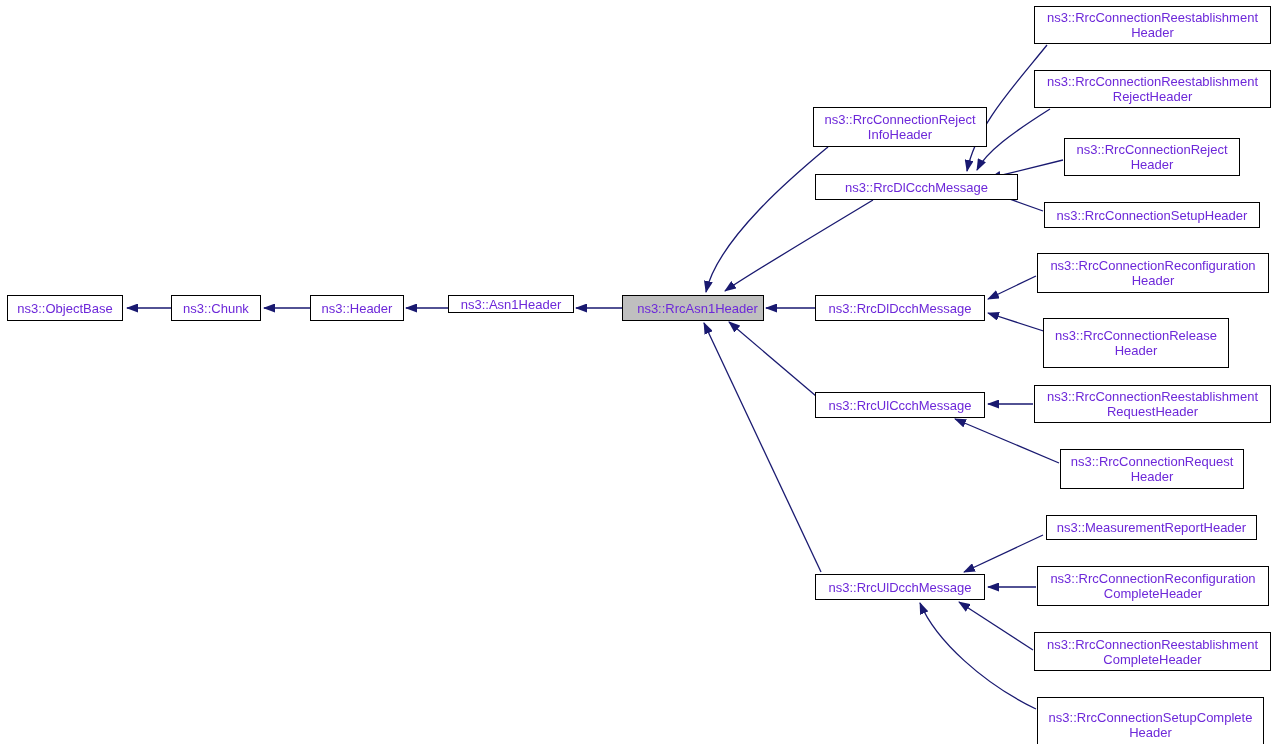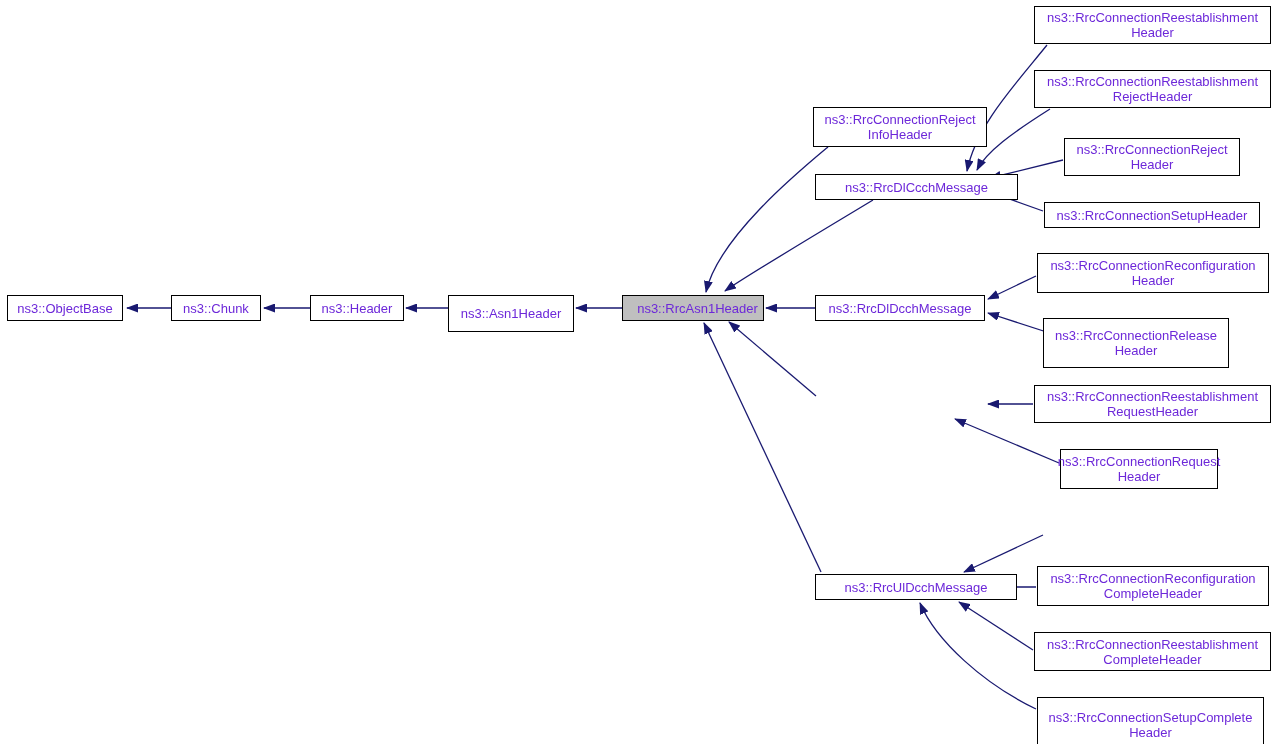--- a/index.html
+++ b/index.html
@@ -58,43 +58,46 @@
   </div>
 
   <div class="node" style="left:171px;top:295px;width:90px;height:26px">
     <span>ns3::Chunk</span>
   </div>
 
   <div class="node" style="left:310px;top:295px;width:94px;height:26px">
     <span>ns3::Header</span>
   </div>
 
-  <div class="node" style="left:448px;top:295px;width:126px;height:37px">
+  <div class="node" style="left:448px;top:295px;width:126px;height:18px">
     <span>ns3::Asn1Header</span>
   </div>
 
   <div class="node hl" style="left:622px;top:295px;width:142px;height:26px">
     <span>ns3::RrcAsn1Header</span>
   </div>
 
   <div class="node" style="left:813px;top:107px;width:174px;height:40px">
     <span>ns3::RrcConnectionReject</span>
     <span>InfoHeader</span>
   </div>
 
   <div class="node" style="left:815px;top:174px;width:203px;height:26px">
     <span>ns3::RrcDlCcchMessage</span>
   </div>
 
   <div class="node" style="left:815px;top:295px;width:170px;height:26px">
     <span>ns3::RrcDlDcchMessage</span>
   </div>
 
+  <div class="node" style="left:815px;top:392px;width:170px;height:26px">
+    <span>ns3::RrcUlCcchMessage</span>
+  </div>
 
-  <div class="node" style="left:815px;top:574px;width:202px;height:26px">
+  <div class="node" style="left:815px;top:574px;width:170px;height:26px">
     <span>ns3::RrcUlDcchMessage</span>
   </div>
 
   <div class="node" style="left:1034px;top:6px;width:237px;height:38px">
     <span>ns3::RrcConnectionReestablishment</span>
     <span>Header</span>
   </div>
 
   <div class="node" style="left:1034px;top:70px;width:237px;height:38px">
     <span>ns3::RrcConnectionReestablishment</span>
@@ -118,25 +121,28 @@
   <div class="node" style="left:1043px;top:318px;width:186px;height:50px">
     <span>ns3::RrcConnectionRelease</span>
     <span>Header</span>
   </div>
 
   <div class="node" style="left:1034px;top:385px;width:237px;height:38px">
     <span>ns3::RrcConnectionReestablishment</span>
     <span>RequestHeader</span>
   </div>
 
-  <div class="node" style="left:1060px;top:449px;width:158px;height:40px">
+  <div class="node" style="left:1060px;top:449px;width:184px;height:40px">
     <span>ns3::RrcConnectionRequest</span>
     <span>Header</span>
   </div>
 
+  <div class="node" style="left:1046px;top:515px;width:211px;height:25px">
+    <span>ns3::MeasurementReportHeader</span>
+  </div>
 
   <div class="node" style="left:1037px;top:566px;width:232px;height:40px">
     <span>ns3::RrcConnectionReconfiguration</span>
     <span>CompleteHeader</span>
   </div>
 
   <div class="node" style="left:1034px;top:632px;width:237px;height:39px">
     <span>ns3::RrcConnectionReestablishment</span>
     <span>CompleteHeader</span>
   </div>

